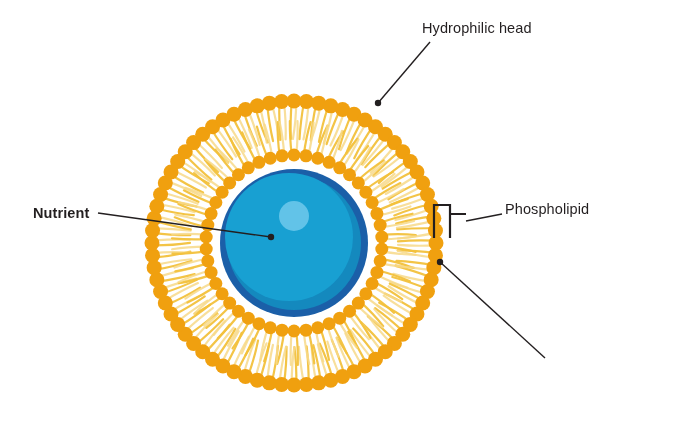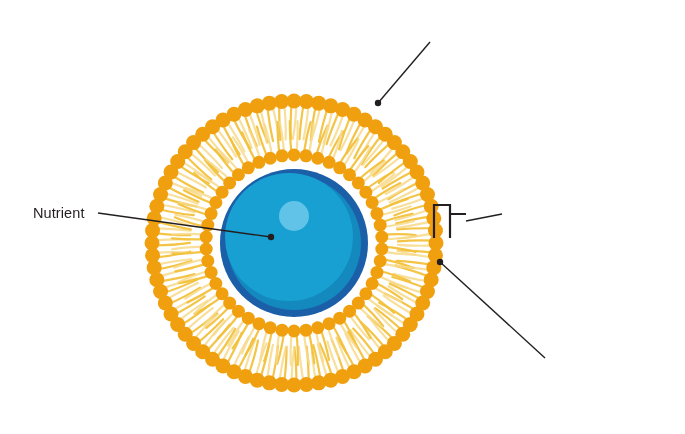--- a/index.html
+++ b/index.html
@@ -30,21 +30,21 @@
     position: absolute;
     font-family: "Liberation Sans", sans-serif;
     font-size: 14.5px;
     color: #231f20;
     white-space: nowrap;
     letter-spacing: 0.1px;
   }
   #lbl-hydrophilic-head { left: 422px; top: 20px; }
   #lbl-phospholipid     { left: 505px; top: 201px; }
   #lbl-hydrophobic-tail { left: 527px; top: 362px; }
-  #lbl-nutrient         { left: 33px;  top: 205px; }
+  #lbl-nutrient         { left: 33px;  top: 205px; font-weight: bold; }
 </style>
 </head>
 <body>
 
 <div id="stage">
 
   <svg id="diagram" viewBox="0 0 685 434" xmlns="http://www.w3.org/2000/svg">
     <g id="lipids-outer">
         <path d="M 291.70 101.00 Q 290.09 121.90 290.85 139.00" fill="none" stroke="#f2c13c" stroke-width="2.2" stroke-linecap="round" opacity="0.95"></path>
         <path d="M 296.30 101.00 Q 295.99 121.90 292.87 139.00" fill="none" stroke="#f7d98a" stroke-width="2.2" stroke-linecap="round" opacity="0.85"></path>
@@ -415,18 +415,20 @@
         <line x1="466" y1="221" x2="502" y2="214" stroke="#231f20" stroke-width="1.4"></line>
         <line x1="440" y1="262" x2="545" y2="358" stroke="#231f20" stroke-width="1.4"></line>
         <circle cx="440" cy="262" r="3.2" fill="#231f20"></circle>
         <line x1="98" y1="213" x2="271" y2="237" stroke="#231f20" stroke-width="1.4"></line>
         <circle cx="271" cy="237" r="3.2" fill="#231f20"></circle>
         <path d="M 434 238 L 434 205 L 450 205
       L 450 238 L 450 214 L 466 214" fill="none" stroke="#231f20" stroke-width="2.2" stroke-linejoin="miter" stroke-linecap="butt"></path>
       </g>
   </svg>
 
-
+  <div class="lbl" id="lbl-hydrophilic-head">Hydrophilic head</div>
+
+  <div class="lbl" id="lbl-phospholipid">Phospholipid</div>
 
 
   <div class="lbl" id="lbl-nutrient">Nutrient</div>
 
 </div>
 
 </body></html>

